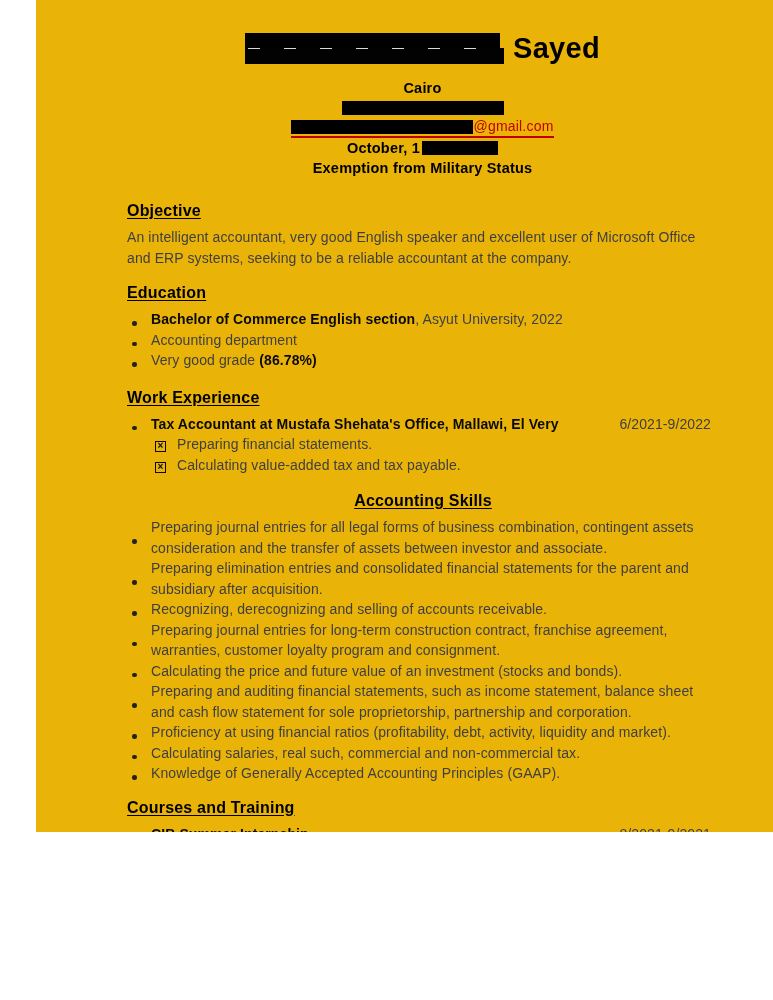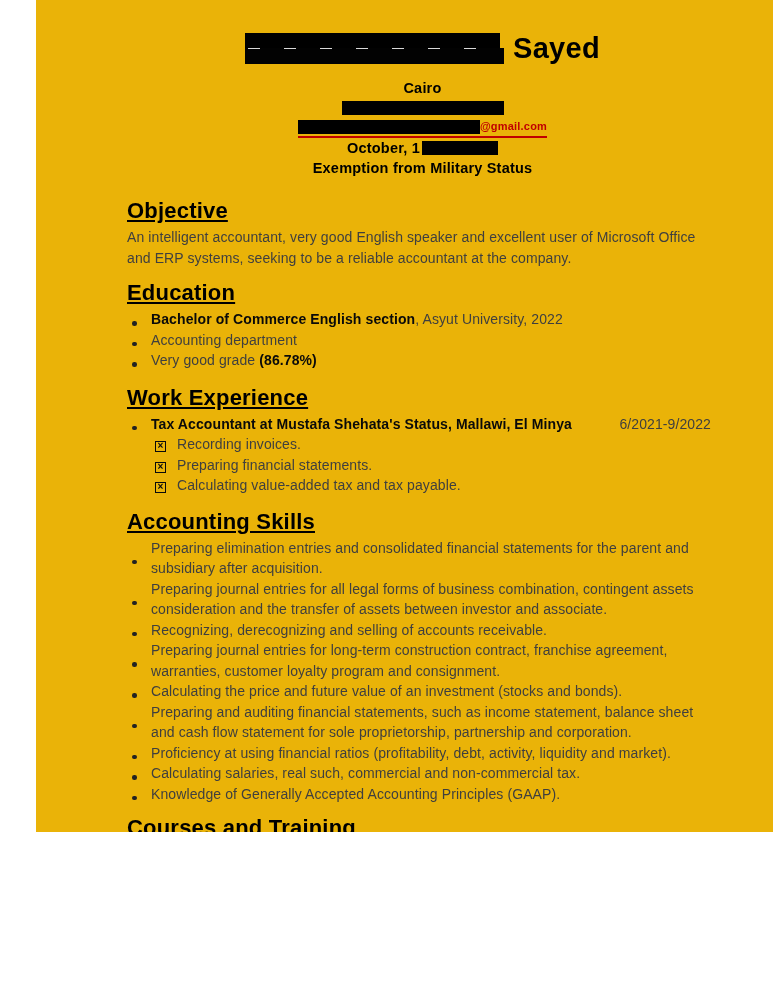--- a/index.html
+++ b/index.html
@@ -13,31 +13,31 @@
   .bar-a{position:absolute;left:0;top:0;width:255px;height:17px;background:#000;}
   .bar-b{position:absolute;left:0;bottom:0;width:259px;height:16px;background:#020202;}
   .seam{position:absolute;left:3px;top:15px;width:250px;height:1px;
         background:repeating-linear-gradient(90deg,rgba(255,255,255,.85) 0 12px,transparent 12px 36px);}
   .name{font-size:29px;font-weight:700;color:#000;letter-spacing:.3px;line-height:38px;}
   .hline{font-size:14.5px;line-height:19.5px;font-weight:700;color:#000;letter-spacing:.2px;}
   .redact-inline{display:inline-block;background:#000;height:14px;vertical-align:-2px;}
   .phone-redact{width:162px;}
   .email-underline{display:inline-flex;align-items:center;border-bottom:2px solid #c00000;padding-bottom:1px;line-height:17px;}
   .email-redact{width:182px;}
-  .email-visible{color:#c00000;font-weight:700;text-decoration:none;font-size:11px;letter-spacing:.2px;cursor:pointer;}
+  .email-visible{color:#c00000;font-weight:400;text-decoration:none;font-size:14px;letter-spacing:.2px;cursor:pointer;}
   .date-redact{width:76px;margin-left:2px;}
 
   
   .content{width:592px;margin-left:91px;font-size:14px;line-height:20.5px;letter-spacing:.1px;}
-  h2{font-size:22px;line-height:22px;color:#000;margin:0 0 5px 0;font-weight:700;
+  h2{font-size:16px;line-height:22px;color:#000;margin:0 0 5px 0;font-weight:700;
      text-decoration:underline;text-underline-offset:2px;letter-spacing:.2px;}
   .sec-objective h2{margin-top:22px;}
   .sec-education h2{margin-top:14px;}
   .sec-work h2{margin-top:16px;}
-  .sec-skills h2{margin-top:15px;}
+  .sec-skills h2{margin-top:15px;text-align:center;}
   .sec-courses h2{margin-top:13px;}
   p{margin:0;}
   ul{list-style:none;margin:0;padding:0;}
   li{display:flex;align-items:center;}
   .dot{flex:none;width:4.5px;height:4.5px;border-radius:50%;background:#222;margin:8px 0 0 5px;}
   .li-text{margin-left:14.5px;}
   b,.bold{font-weight:700;color:#0a0a0a;}
   .entry-title{margin-left:14.5px;font-weight:700;color:#0a0a0a;}
   .entry-dates{margin-left:auto;color:#3f3f3f;padding-right:8px;font-weight:400;}
   .tasks li{padding-left:28px;}
@@ -99,50 +99,46 @@
           <span class="li-text"><span>Very good grade </span><b>(86.78%)</b></span>
         </li>
       </ul>
     </section>
 
     <section class="sec-work">
       <h2>Work Experience</h2>
       <ul>
         <li>
           <span class="dot"></span>
-          <span class="entry-title">Tax Accountant at Mustafa Shehata's Status, Mallawi, El Minya</span>
+          <span class="entry-title">Tax Accountant at Mustafa Shehata's Office, Mallawi, El Very</span>
           <span class="entry-dates">6/2021-9/2022</span>
         </li>
       </ul>
       <ul class="tasks">
-        <li>
-            <span class="xbox"></span>
-            <span class="li-text">Recording invoices.</span>
-          </li>
         <li>
             <span class="xbox"></span>
             <span class="li-text">Preparing financial statements.</span>
           </li>
         <li>
             <span class="xbox"></span>
             <span class="li-text">Calculating value-added tax and tax payable.</span>
           </li>
       </ul>
     </section>
 
     <section class="sec-skills">
       <h2>Accounting Skills</h2>
       <ul>
         <li>
             <span class="dot"></span>
-            <span class="li-text">Preparing elimination entries and consolidated financial statements for the parent and subsidiary after acquisition.</span>
+            <span class="li-text">Preparing journal entries for all legal forms of business combination, contingent assets consideration and the transfer of assets between investor and associate.</span>
           </li>
         <li>
             <span class="dot"></span>
-            <span class="li-text">Preparing journal entries for all legal forms of business combination, contingent assets consideration and the transfer of assets between investor and associate.</span>
+            <span class="li-text">Preparing elimination entries and consolidated financial statements for the parent and subsidiary after acquisition.</span>
           </li>
         <li>
             <span class="dot"></span>
             <span class="li-text">Recognizing, derecognizing and selling of accounts receivable.</span>
           </li>
         <li>
             <span class="dot"></span>
             <span class="li-text">Preparing journal entries for long-term construction contract, franchise agreement, warranties, customer loyalty program and consignment.</span>
           </li>
         <li>

